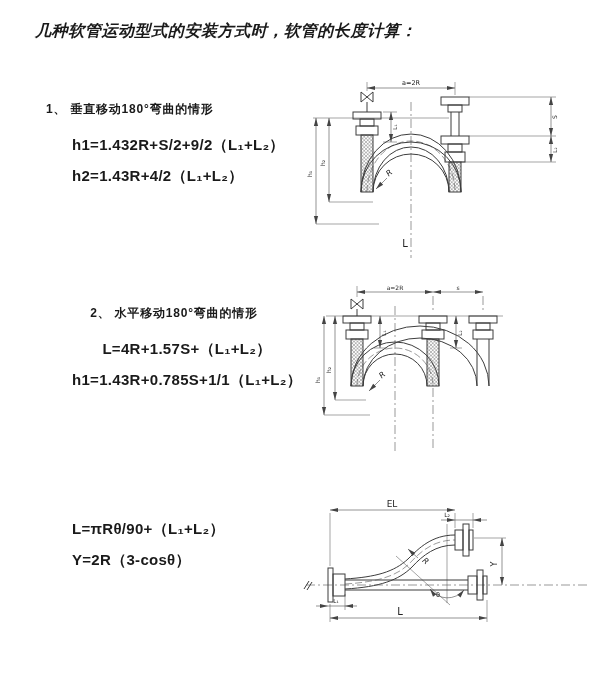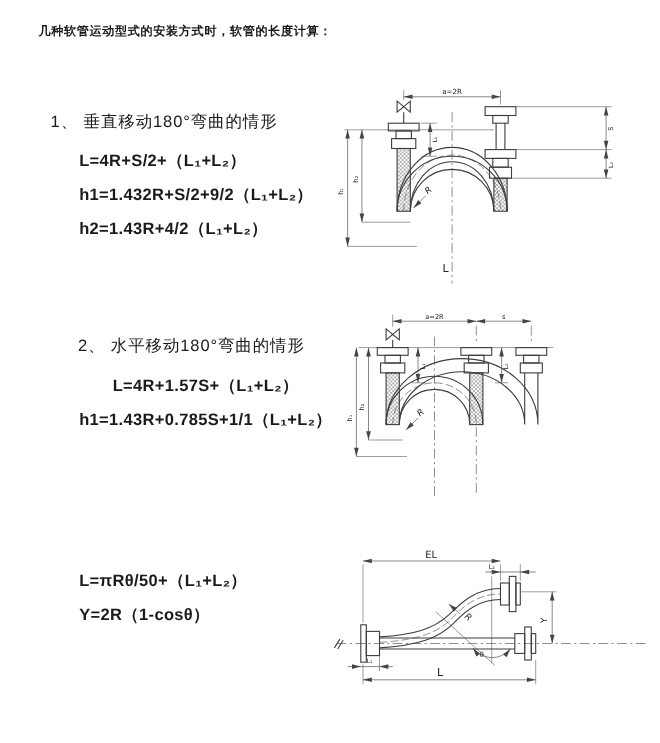--- a/index.html
+++ b/index.html
@@ -1,59 +1,58 @@
 <!DOCTYPE html>
 <html><head>
 <meta charset="utf-8">
 <style>
   html,body{margin:0;padding:0;background:#ffffff;}
   .page{
     position:relative;width:600px;height:675px;background:#fff;overflow:hidden;
     font-family:"Liberation Sans","DejaVu Sans",sans-serif;color:#1a1a1a;
   }
   .title{
-    position:absolute;left:35px;top:21px;font-size:11px;font-weight:700;
-    letter-spacing:0.6px;white-space:nowrap;
+    position:absolute;left:35px;top:21px;font-size:16px;font-weight:700;
+    letter-spacing:0.6px;white-space:nowrap;font-style:italic;
   }
   .sec{position:absolute;left:46px;white-space:nowrap;}
-  .sec .heading{font-size:15px;font-weight:400;letter-spacing:0.8px;margin:0 0 11px 0;}
+  .sec .heading{font-size:12px;font-weight:700;letter-spacing:0.8px;margin:0 0 11px 0;}
   .sec .formula{font-size:15px;font-weight:600;letter-spacing:0.3px;line-height:31px;margin-left:26px;}
   .diagram{position:absolute;}
   .diagram svg{display:block;width:100%;height:100%;}
   .obj{stroke:#3d3d3d;stroke-width:1;fill:none;}
   .dim{stroke:#4a4a4a;stroke-width:0.6;fill:none;}
   .thin{stroke-width:0.5;}
   .cline{stroke:#555;stroke-width:0.6;fill:none;stroke-dasharray:9 3 2 3;}
   .harc{stroke:#555;stroke-width:0.6;fill:none;stroke-dasharray:7 3;}
   .lbl{font-family:"DejaVu Sans","Liberation Sans",sans-serif;fill:#222;}
   .it{font-style:italic;}
 </style>
 </head>
 <body>
 
 <div class="page">
 
   <div class="title">几种软管运动型式的安装方式时，软管的长度计算：</div>
 
   <div class="sec" style="top:101px;">
     <div class="heading">1、 垂直移动180°弯曲的情形</div>
-    <div class="formula">L=4R+S/2+（L₁+L₂）</div>
     <div class="formula">h1=1.432R+S/2+9/2（L₁+L₂）</div>
     <div class="formula">h2=1.43R+4/2（L₁+L₂）</div>
   </div>
 
   <div class="sec" style="top:305px;text-align:center;">
     <div class="heading">2、 水平移动180°弯曲的情形</div>
     <div class="formula">L=4R+1.57S+（L₁+L₂）</div>
     <div class="formula">h1=1.43R+0.785S+1/1（L₁+L₂）</div>
   </div>
 
   <div class="sec" style="top:513px;">
-    <div class="formula">L=πRθ/50+（L₁+L₂）</div>
-    <div class="formula">Y=2R（1-cosθ）</div>
+    <div class="formula">L=πRθ/90+（L₁+L₂）</div>
+    <div class="formula">Y=2R（3-cosθ）</div>
   </div>
 
   <div class="diagram" style="left:303px;top:72px;width:292px;height:192px;">
     <svg viewBox="0 0 292 192">
       <defs>
         <pattern id="hatch1" width="3.5" height="3.5" patternUnits="userSpaceOnUse">
           <path d="M0,3.5 L3.5,0 M0,0 L3.5,3.5" stroke="#666" stroke-width="0.45"></path>
         </pattern>
         <marker id="ar1" markerWidth="9" markerHeight="6" refX="8.5" refY="3" orient="auto-start-reverse" markerUnits="userSpaceOnUse">
           <path d="M0.5,0.9 L8.5,3 L0.5,5.1 Z" fill="#444"></path>

